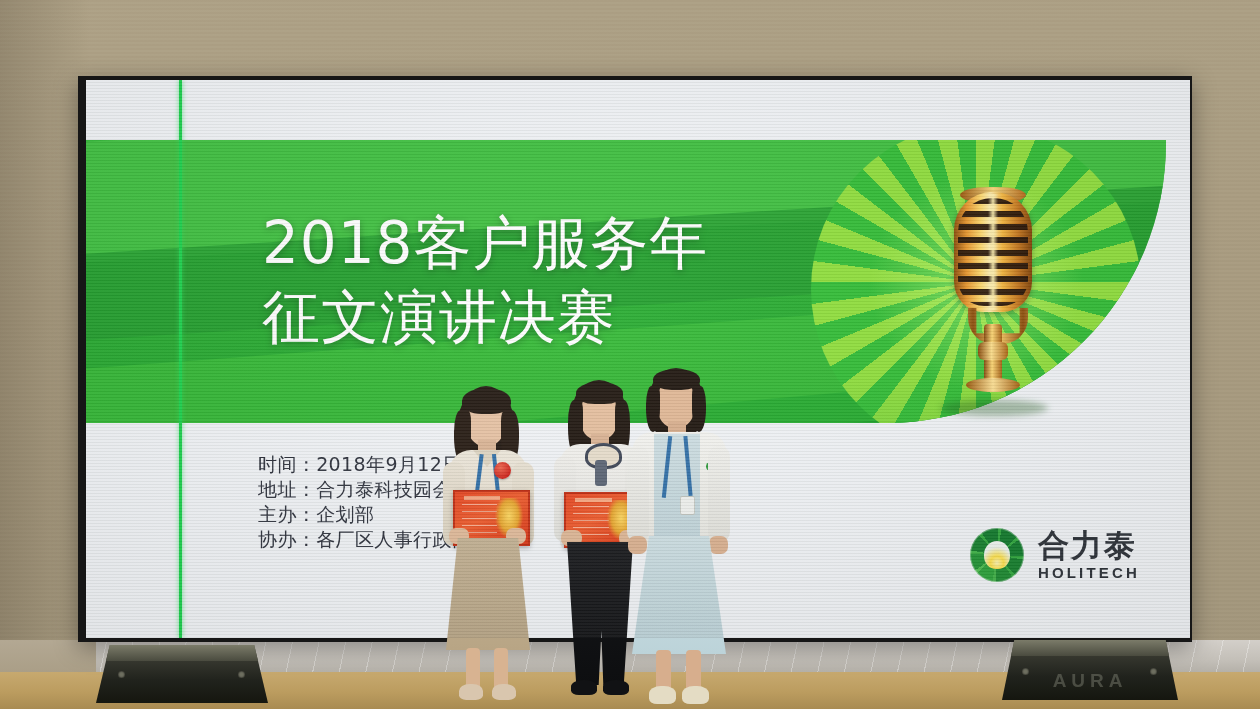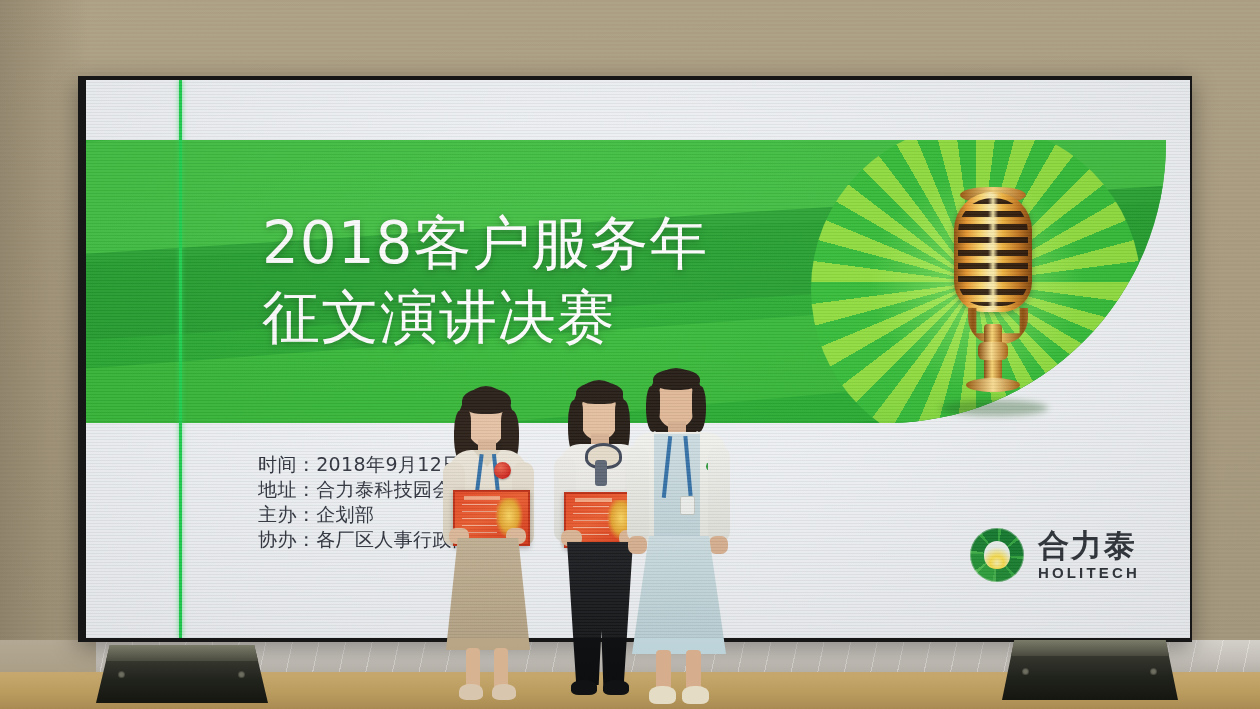--- a/index.html
+++ b/index.html
@@ -411,15 +411,16 @@
   <div class="monitor" id="monitor-left">
     <div class="top"></div>
     <div class="knob" style="left:22px;top:26px;"></div>
     <div class="knob" style="left:142px;top:26px;"></div>
     <div class="brand"></div>
   </div>
   <div class="monitor" id="monitor-right">
     <div class="top"></div>
     <div class="knob" style="left:20px;top:28px;"></div>
     <div class="knob" style="left:148px;top:28px;"></div>
+    <div class="brand">AURA</div>
   </div>
 
 </div>
 
 </body></html>

